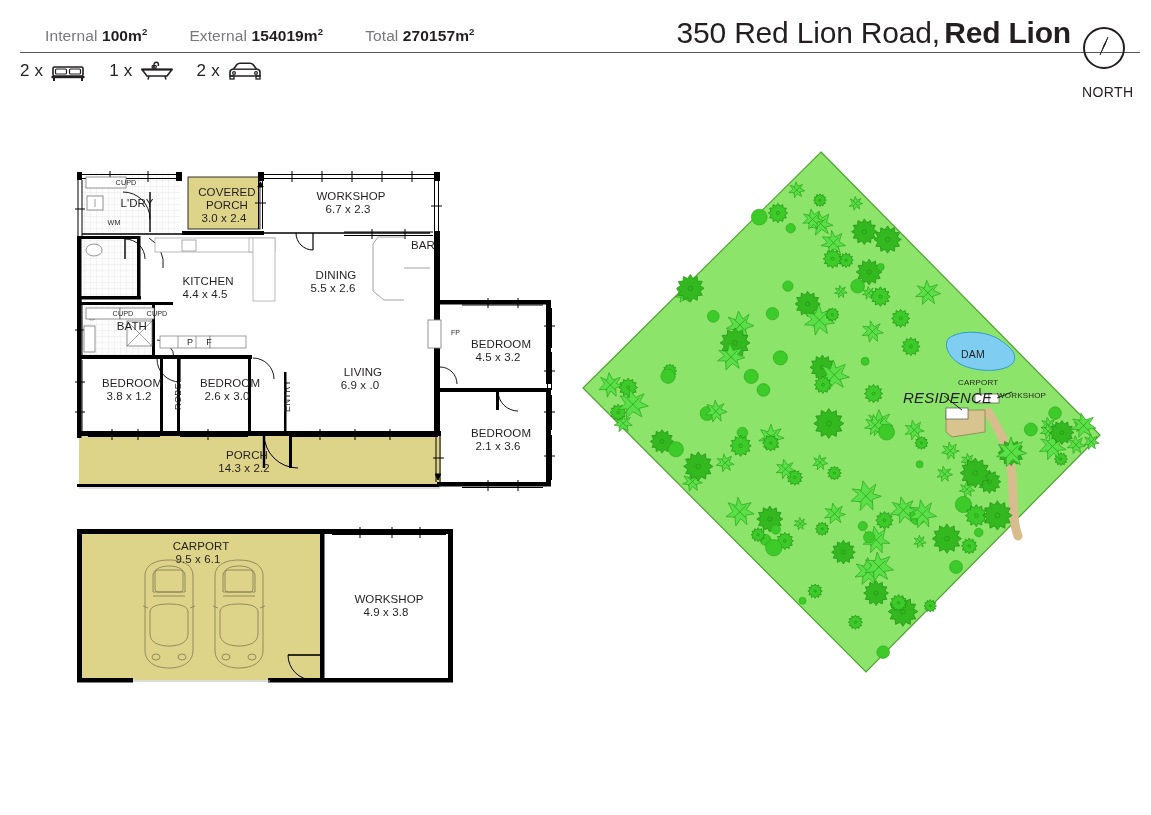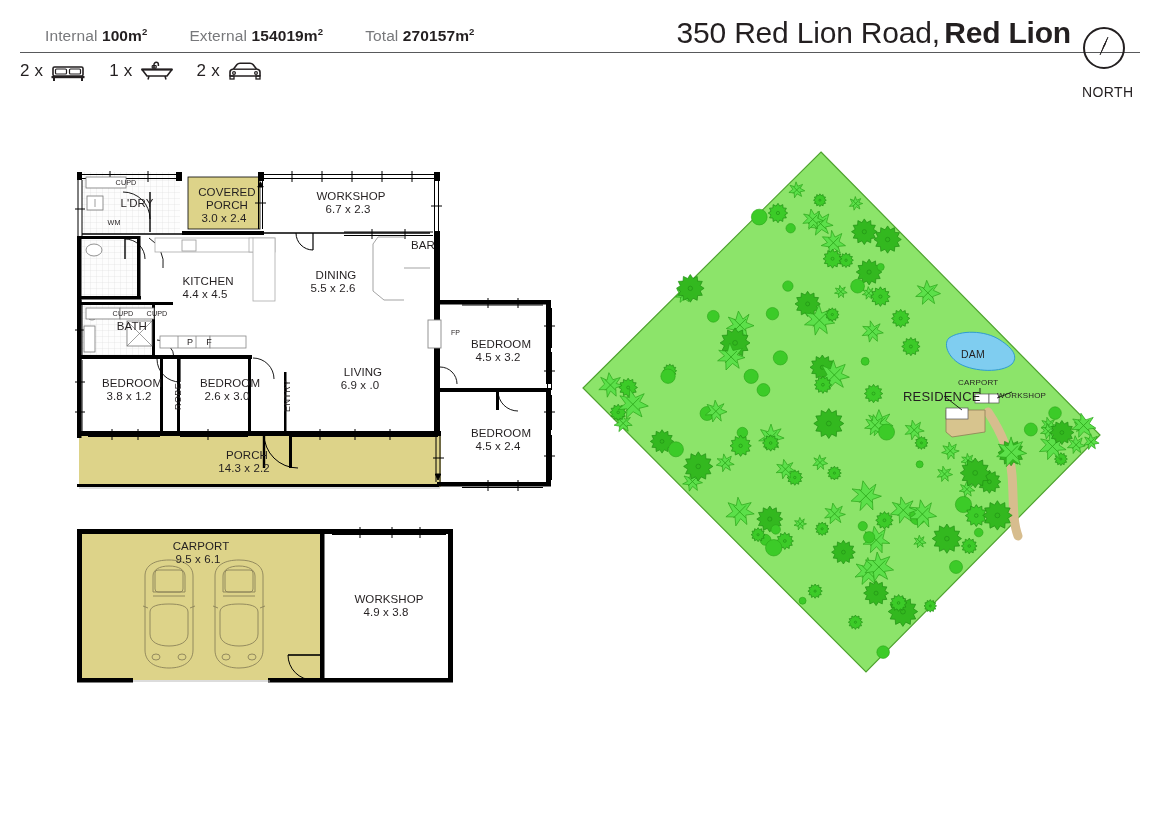--- a/index.html
+++ b/index.html
@@ -34,21 +34,21 @@
   #plan{position:absolute;left:0;top:0;width:1151px;height:815px;pointer-events:none;}
   .rmtxt{position:absolute;text-align:center;font-size:11.5px;line-height:12.8px;color:#231f20;white-space:nowrap;letter-spacing:.1px;}
   .rmtxt .nm{display:block;font-size:11.5px;padding-left:6px;}
   .rmtxt .dm{display:block;font-size:11.5px;}
   .tiny{position:absolute;font-size:7.2px;color:#231f20;text-align:center;white-space:nowrap;letter-spacing:.1px;padding-left:20px;}
   .vtxt{position:absolute;font-size:9px;color:#231f20;white-space:nowrap;
         transform:rotate(-90deg);transform-origin:left top;letter-spacing:.4px;}
 
   
   .sitelbl{position:absolute;font-size:10.5px;color:#231f20;white-space:nowrap;letter-spacing:.2px;}
-  .sitelbl.big{font-size:13px;}
+  .sitelbl.big{font-size:15px;font-style:italic;}
   .sitelbl.small{font-size:8px;}
 
   
   #footer{position:absolute;left:0;top:782px;width:1151px;height:33px;}
 </style>
 </head>
 <body>
 
 <div id="header-bar">
 
@@ -890,21 +890,21 @@
   </div>
   <div class="rmtxt" style="left:85px;top:320px;width:62px;text-align:right;">
     <span class="nm">BATH</span>
   </div>
   <div class="rmtxt" style="left:453px;top:338px;width:90px;">
     <span class="nm">BEDROOM</span>
     <span class="dm">4.5 x 3.2</span>
   </div>
   <div class="rmtxt" style="left:453px;top:427px;width:90px;">
     <span class="nm">BEDROOM</span>
-    <span class="dm">4.5 x 2.4</span>
+    <span class="dm">2.1 x 3.6</span>
   </div>
   <div class="rmtxt" style="left:318px;top:366px;width:84px;">
     <span class="nm">LIVING</span>
     <span class="dm">6.9 x .0</span>
   </div>
   <div class="rmtxt" style="left:88px;top:377px;width:82px;">
     <span class="nm">BEDROOM</span>
     <span class="dm">3.8 x 1.2</span>
   </div>
   <div class="rmtxt" style="left:186px;top:377px;width:82px;">

